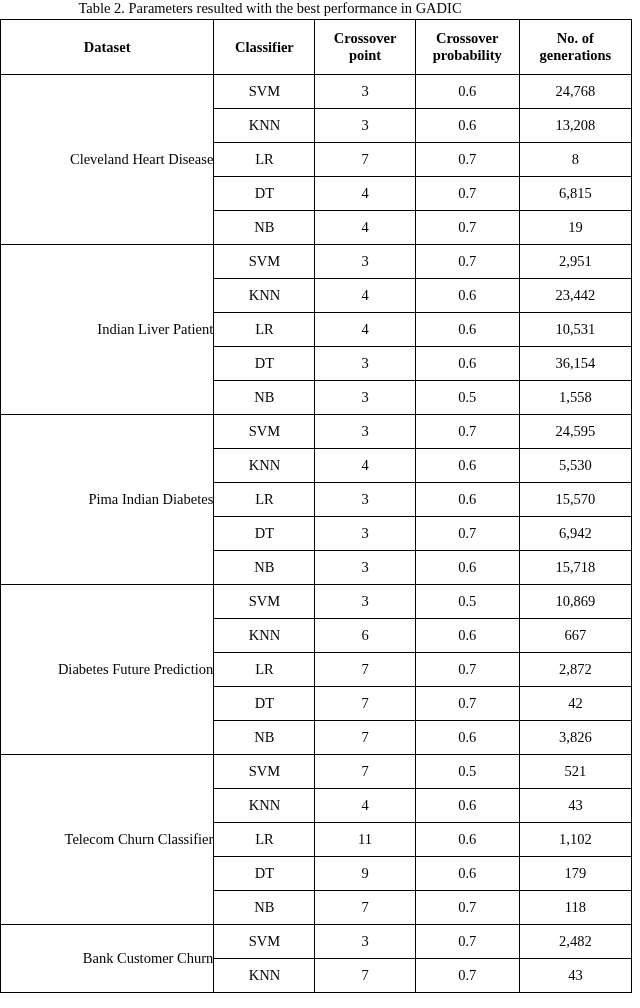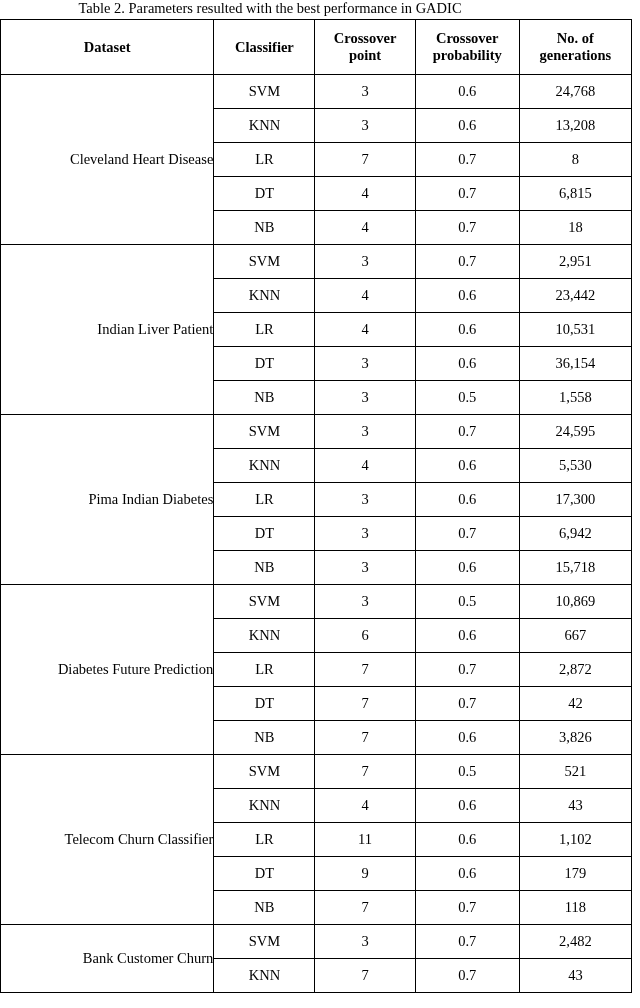--- a/index.html
+++ b/index.html
@@ -125,21 +125,21 @@
         <tr>
           <td class="val">DT</td>
           <td class="val">4</td>
           <td class="val">0.7</td>
           <td class="val">6,815</td>
         </tr>
         <tr>
           <td class="val">NB</td>
           <td class="val">4</td>
           <td class="val">0.7</td>
-          <td class="val">18</td>
+          <td class="val">19</td>
         </tr>
         <tr>
           <td class="dataset-cell" rowspan="5">Indian Liver Patient</td>
           <td class="val">SVM</td>
           <td class="val">3</td>
           <td class="val">0.7</td>
           <td class="val">2,951</td>
         </tr>
         <tr>
           <td class="val">KNN</td>
@@ -175,21 +175,21 @@
         <tr>
           <td class="val">KNN</td>
           <td class="val">4</td>
           <td class="val">0.6</td>
           <td class="val">5,530</td>
         </tr>
         <tr>
           <td class="val">LR</td>
           <td class="val">3</td>
           <td class="val">0.6</td>
-          <td class="val">17,300</td>
+          <td class="val">15,570</td>
         </tr>
         <tr>
           <td class="val">DT</td>
           <td class="val">3</td>
           <td class="val">0.7</td>
           <td class="val">6,942</td>
         </tr>
         <tr>
           <td class="val">NB</td>
           <td class="val">3</td>

